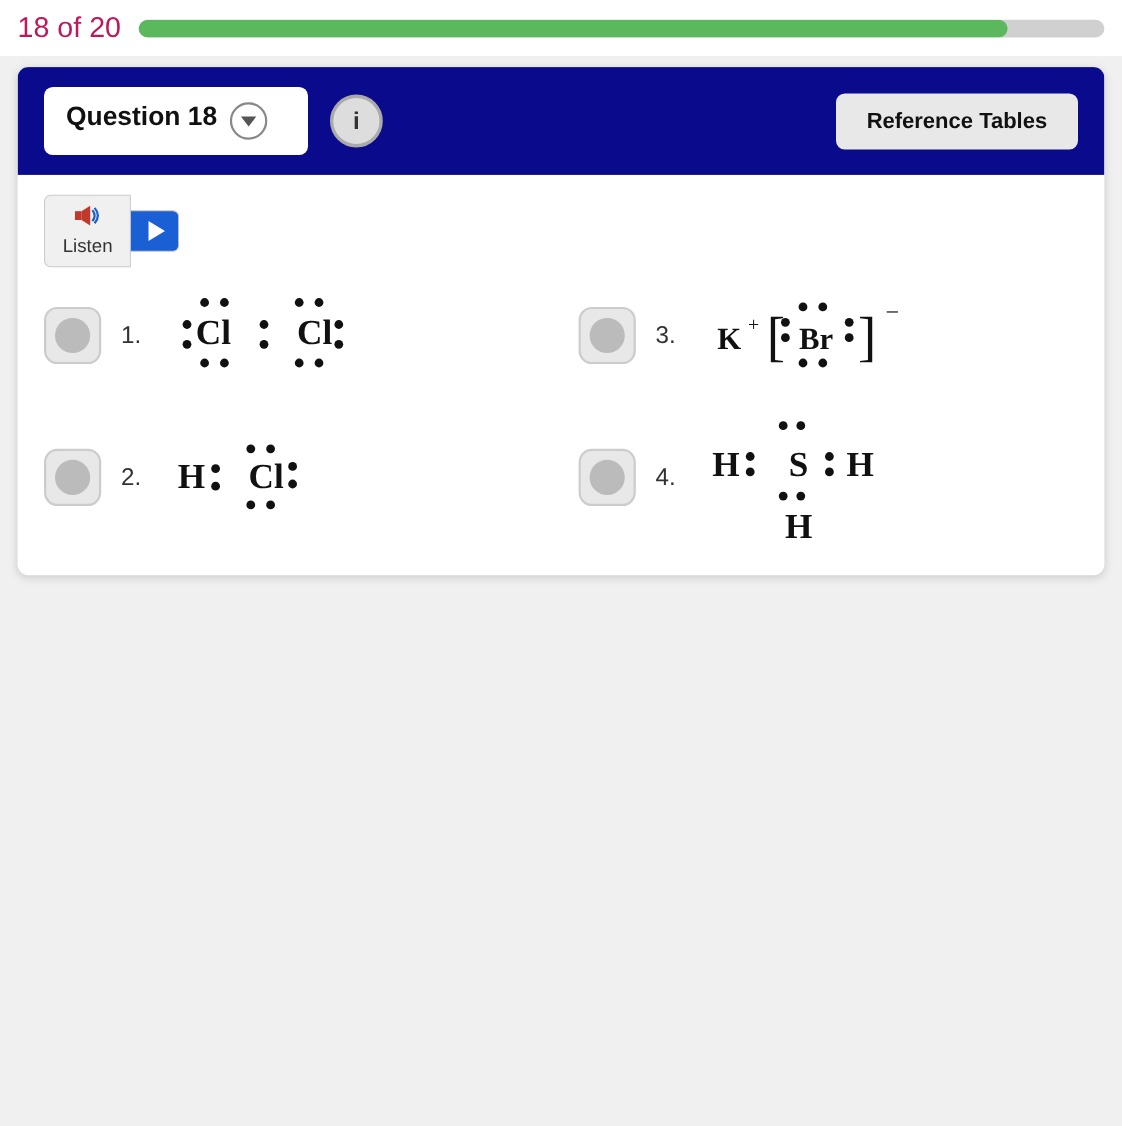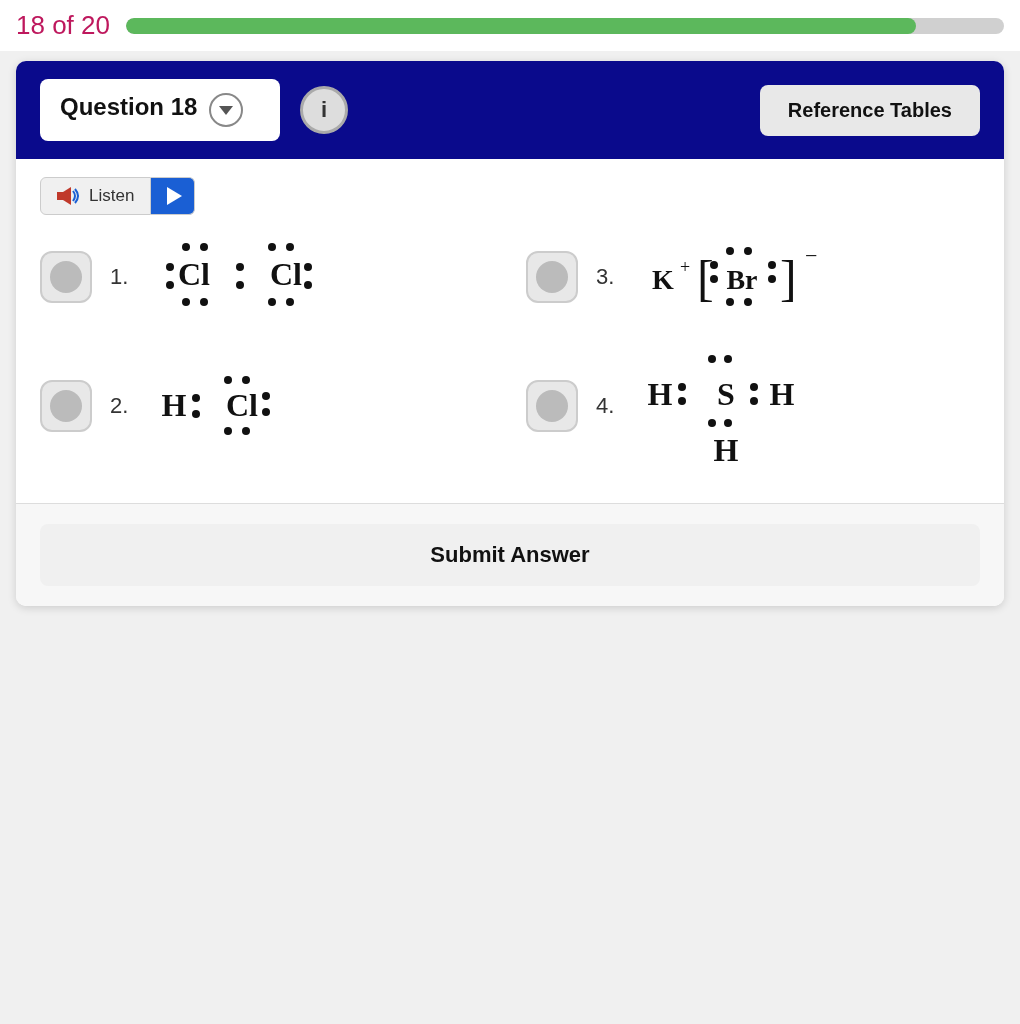--- a/index.html
+++ b/index.html
@@ -139,20 +139,21 @@
       align-items: center;
       gap: 8px;
       background: #f0f0f0;
       border: 1px solid #ccc;
       border-radius: 6px 0 0 6px;
       padding: 8px 16px;
       cursor: pointer;
       font-size: 17px;
       font-weight: 500;
       color: #333;
+      flex-direction: column;
     }
 
     .play-btn {
       background: #1a5fd4;
       border: 1px solid #ccc;
       border-left: none;
       border-radius: 0 6px 6px 0;
       width: 44px;
       height: 38px;
       display: flex;
@@ -405,19 +406,16 @@
           <circle cx="86" cy="82" r="4" fill="#111"></circle>
 
           <text x="140" y="64" text-anchor="middle" font-size="32" font-weight="bold" font-family="serif" fill="#111">H</text>
 
           <text x="84" y="120" text-anchor="middle" font-size="32" font-weight="bold" font-family="serif" fill="#111">H</text>
         </svg>
       </div>
 
     </div>
 
-    <div class="submit-bar">
-      <button class="submit-btn">Submit Answer</button>
-    </div>
 
   </div>
 
 </div>
 
 </body></html>

